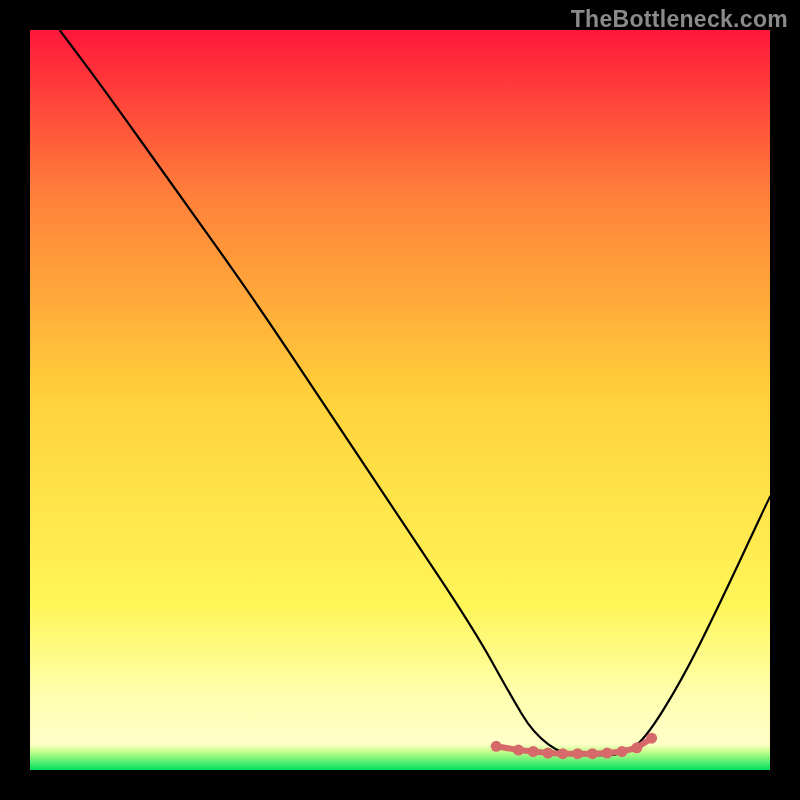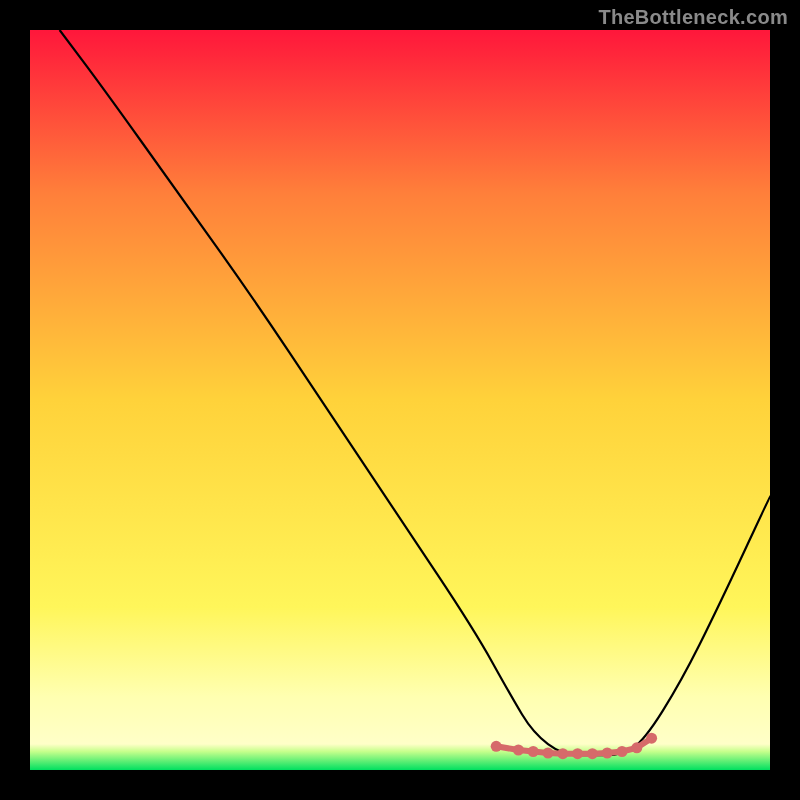--- a/index.html
+++ b/index.html
@@ -21,21 +21,21 @@
     left: 30px;
     top: 30px;
     width: 740px;
     height: 740px;
   }
   .watermark {
     position: absolute;
     top: 6px;
     right: 12px;
     font-family: Arial, Helvetica, sans-serif;
-    font-size: 20px;
+    font-size: 23px;
     font-weight: 700;
     color: #8a8a8a;
     letter-spacing: 0.3px;
   }
 </style>
 </head>
 <body>
 
 <div class="frame">
 

